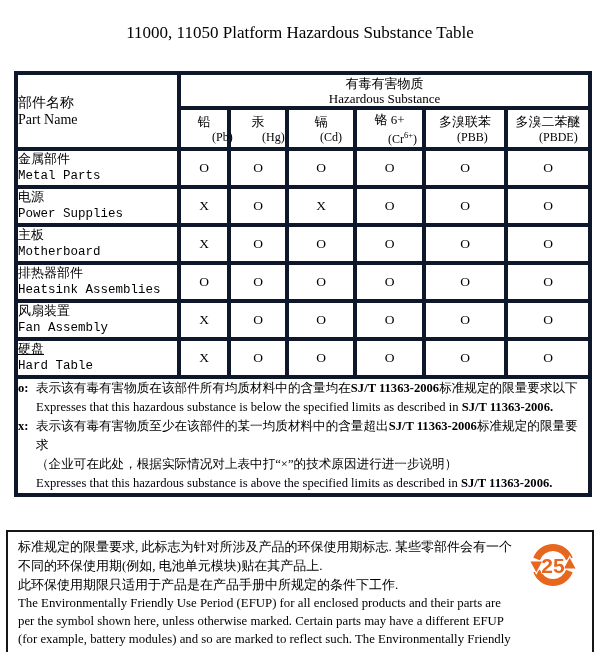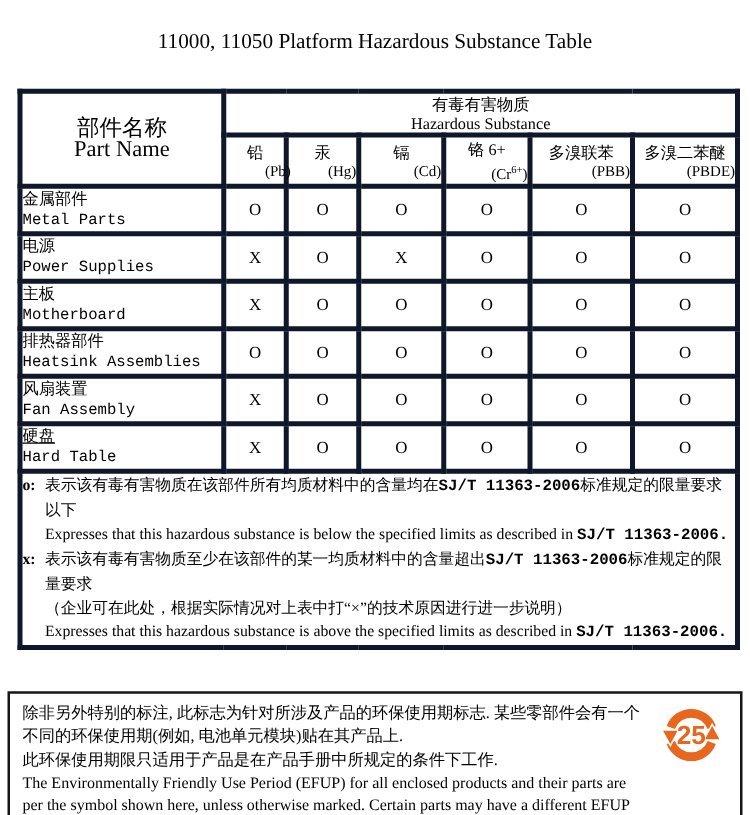--- a/index.html
+++ b/index.html
@@ -17,40 +17,40 @@
   .title-en { margin-top:22px; font-size:17px; line-height:22px; }
 
   
   table.hs {
     border-collapse:collapse; table-layout:fixed;
     width:574px; margin:27px 0 0 14px;
     border:2px solid #161616;
   }
   .hs td { border:4px solid #0f172a; padding:0; vertical-align:middle; }
 
-  .hdr-part { text-align:center; font-size:18px; line-height:17px; }
+  .hdr-part { text-align:left; font-size:14px; line-height:17px; }
   .hdr-sub  { text-align:center; font-size:13px; line-height:16px; }
   .subst-hdr { text-align:center; font-size:13px; line-height:15px; height:31px; }
   .col-cn  { font-size:13px; line-height:17px; text-align:center; }
-  .col-sym { font-size:12px; line-height:15px; text-align:right;margin-left:31px; }
+  .col-sym { font-size:12px; line-height:15px; text-align:left;margin-left:31px; }
   .col-sym sup { font-size:8.5px; }
   .hrow2 td { height:37px; }
 
   .drow td { height:34px; }
   .pn { padding:1px 2px 1px 6px;font-family:Liberation Mono, monospace; }
   .pn-cn { font-size:13px; line-height:16px; }
   .pn-en { font-size:12.5px; line-height:16px; }
   .u { text-decoration:underline; }
   .val { text-align:center; font-size:13.5px; }
 
   
   .notes { padding:5px 8px 9px 7px; font-size:12.6px; line-height:19px; }
   .note-line { padding-left:18px; }
   .marker { display:inline-block; width:18px; margin-left:-18px; font-weight:bold; }
-  .bold { font-weight:bold;font-family:Liberation Mono, monospace; }
+  .bold { font-weight:bold; }
 
   
   .efup-box {
     position:relative;
     width:564px; margin:33px 0 0 6px;
     border:2px solid #161616;
     padding:5px 10px 8px 10px;
   }
   .efup-text { width:498px; }
   .cn-para { font-size:13px; line-height:19px; }
@@ -211,21 +211,21 @@
         <div class="note-line">
           <span>Expresses that this hazardous substance is above the specified limits as described in </span><span class="bold">SJ/T 11363-2006.</span>
         </div>
       </td>
     </tr>
   </tbody>
     </table>
 
   <div class="efup-box">
     <div class="efup-text">
-      <div class="cn-para">除非另外特别的标注, 此标志为针对所涉及产品的环保使用期标志.  某些零部件会有一个不同的环保使用期(例如, 电池单元模块)贴在其产品上.</div>
+      <div class="cn-para">标准规定的限量要求, 此标志为针对所涉及产品的环保使用期标志.  某些零部件会有一个不同的环保使用期(例如, 电池单元模块)贴在其产品上.</div>
       <div class="cn-para">此环保使用期限只适用于产品是在产品手册中所规定的条件下工作.</div>
       <div class="en-para">The Environmentally Friendly Use Period (EFUP) for all enclosed products and their parts are per the symbol shown here, unless otherwise marked.  Certain parts may have a different EFUP (for example, battery modules) and so are marked to reflect such.  The Environmentally Friendly Use Period is valid only when the product is operated under the conditions defined in the product manual.</div>
     </div>
     <svg class="efup-logo" viewBox="0 0 48 48" xmlns="http://www.w3.org/2000/svg">
       <path d="M 7.6 18 A 17.5 17.5 0 0 1 40.4 18" fill="none" stroke="#E8671F" stroke-width="7"></path>
       <path d="M 40.4 30 A 17.5 17.5 0 0 1 7.6 30" fill="none" stroke="#E8671F" stroke-width="7"></path>
       <polygon points="0.5,20 14,20 7.3,32.5" fill="#E8671F" stroke="#ffffff" stroke-width="1.2"></polygon>
       <polygon points="34,28 47.5,28 40.7,15.5" fill="#E8671F" stroke="#ffffff" stroke-width="1.2"></polygon>
       <text x="24" y="31.5" text-anchor="middle" font-family="Liberation Sans, DejaVu Sans, sans-serif" font-size="21" font-weight="bold" fill="#E8671F" stroke="#ffffff" stroke-width="0.9" paint-order="stroke">25</text>
     </svg>

